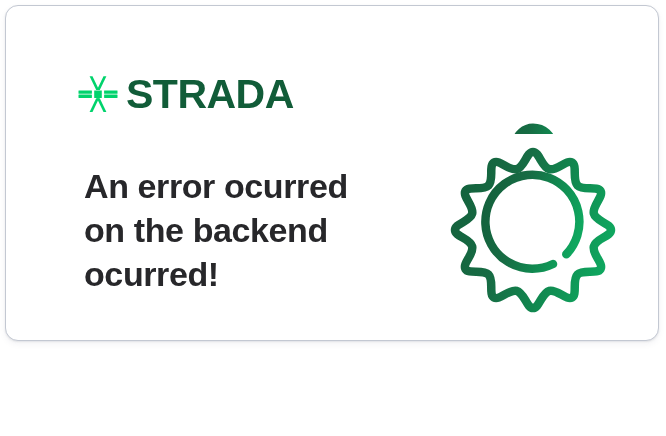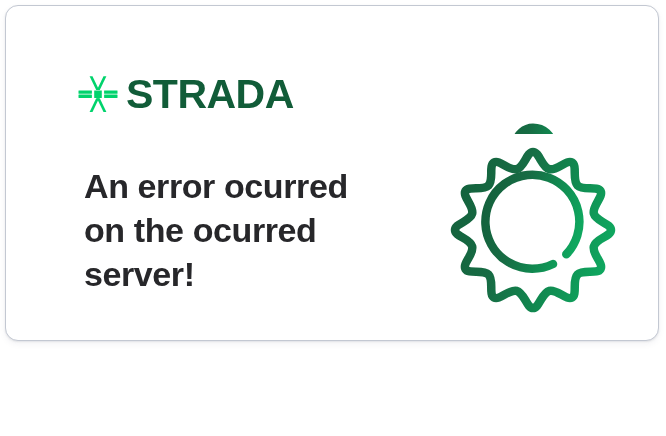--- a/index.html
+++ b/index.html
@@ -130,22 +130,22 @@
             <polygon points="16.2,16.4 23.8,16.4 23.8,23.9 16.2,23.9"></polygon>
           </g>
         </svg>
       </span>
 
       <span class="brand-word">STRADA</span>
     </div>
 
     <h1 class="headline">
       <span class="headline-line">An error ocurred</span>
-      <span class="headline-line">on the ocurred</span>
-      <span class="headline-line">server!</span>
+      <span class="headline-line">on the backend</span>
+      <span class="headline-line">ocurred!</span>
     </h1>
 
     <div class="gear-art">
       <svg viewBox="0 0 172 172" aria-hidden="true">
         <defs>
           <linearGradient id="gearGrad" x1="0" y1="0.35" x2="1" y2="0.55">
             <stop offset="0%" stop-color="#14623d"></stop>
             <stop offset="38%" stop-color="#166b43"></stop>
             <stop offset="62%" stop-color="#118a51"></stop>
             <stop offset="100%" stop-color="#0fa75f"></stop>

